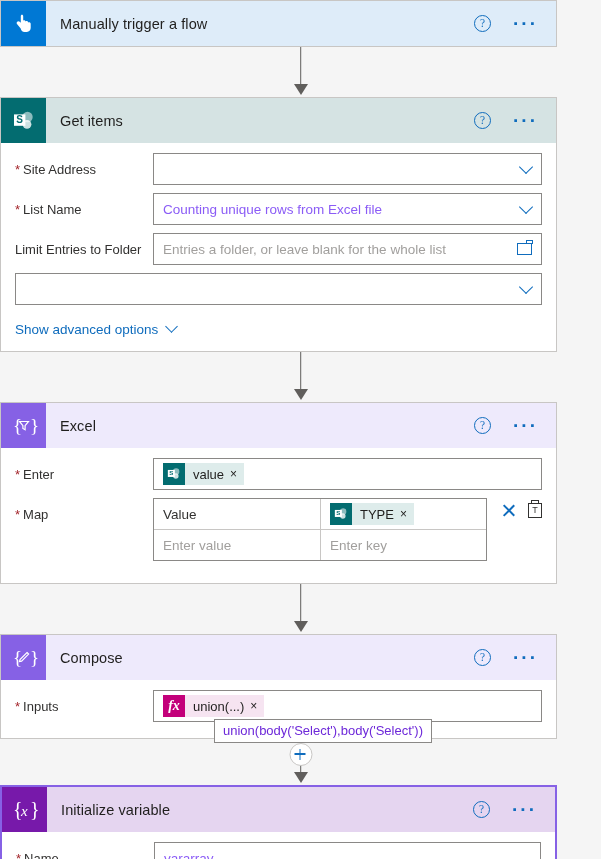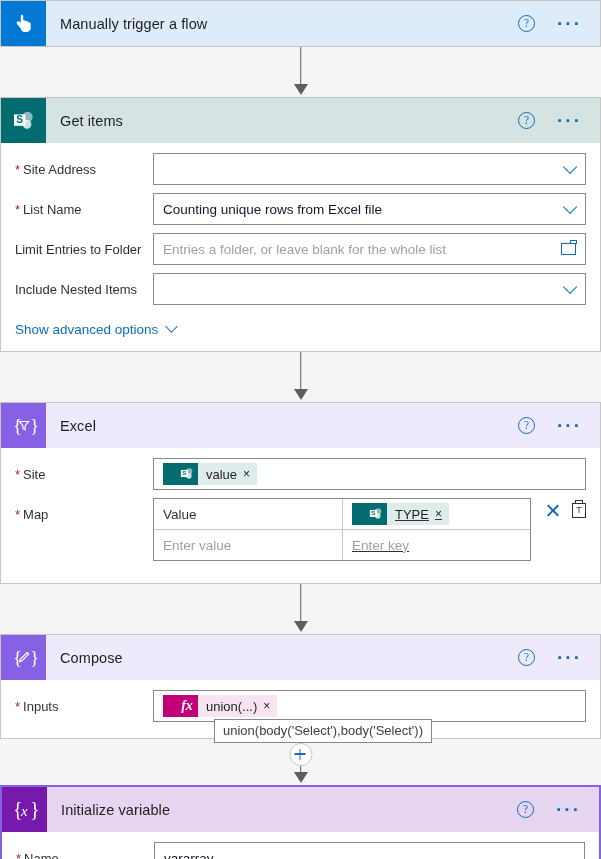--- a/index.html
+++ b/index.html
@@ -14,21 +14,21 @@
     overflow: hidden;
     position: relative;
   }
   .flow { width: 601px; }
 
   
   .card {
     background: #ffffff;
     border: 1px solid #c8c6c4;
     box-sizing: border-box;
-    width: 601px;
+    width: 557px;
   }
   .card.selected {
     border: 2px solid #8a2be2;
     border-color: #8661e5;
   }
   .card-header {
     display: flex;
     align-items: center;
     height: 45px;
     position: relative;
@@ -95,21 +95,21 @@
     height: 30px;
     border: 1px solid #8a8886;
     background: #fff;
     box-sizing: border-box;
     display: flex;
     align-items: center;
     padding: 0 34px 0 9px;
     font-size: 13.5px;
   }
   .field-ctrl.tall { height: 32px; }
-  .field-ctrl .val { color: #0f172a; }
+  .field-ctrl .val { color: #8b5cf6; }
   .field-ctrl .ph { color: #a19f9d; }
   .chevron {
     position: absolute;
     right: 10px; top: 50%;
     width: 9px; height: 9px;
     border-right: 1.7px solid #0f6cbd;
     border-bottom: 1.7px solid #0f6cbd;
     transform: translateY(-70%) rotate(45deg);
   }
   .folder-icon {
@@ -147,21 +147,21 @@
   .chip {
     display: inline-flex;
     align-items: center;
     height: 22px;
     background: #deeceb;
     font-size: 13px;
   }
   .chip .chip-ico {
     width: 22px; height: 22px;
     flex: 0 0 22px;
-    display: flex; align-items: center; justify-content: center; padding-left: 13px;
+    display: flex; align-items: center; justify-content: center;
   }
   .chip .chip-text { padding: 0 4px 0 8px; color: #201f1e; }
   .chip .chip-x {
     color: #201f1e; font-size: 12px;
     padding: 0 7px 0 2px; cursor: pointer;
   }
   .chip.expr { background: #f6e4f1; }
   .chip.expr .chip-ico { background: #c3007a; }
   .chip.expr .fx {
     color:#fff; font-style: italic;
@@ -174,21 +174,21 @@
   .map-grid { flex: 1 1 auto; border: 1px solid #8a8886; box-sizing: border-box; }
   .map-row { display: flex; height: 30px; }
   .map-row + .map-row { border-top: 1px solid #c8c6c4; }
   .map-cell {
     flex: 1 1 50%;
     display: flex; align-items: center;
     padding: 0 9px;
     font-size: 13.5px;
     box-sizing: border-box;
   }
-  .map-cell + .map-cell { border-left: 1px solid #c8c6c4; text-decoration: underline; }
+  .map-cell + .map-cell { border-left: 1px solid #c8c6c4; }
   .map-cell .ph { color: #a19f9d; }
   .map-actions {
     display: flex; align-items: center;
     gap: 13px;
     padding: 5px 0 0 13px;
   }
   .x-btn {
     position: relative; width: 15px; height: 15px; cursor: pointer;
   }
   .x-btn:before, .x-btn:after {
@@ -223,21 +223,21 @@
     font-family: "Liberation Sans", sans-serif;
   }
 
   
   .tooltip {
     position: absolute;
     background: #fff;
     border: 1px solid #8a8886;
     padding: 3px 8px 4px 8px;
     font-size: 13px;
-    color: #404040;
+    color: #6d28d9;
     white-space: nowrap;
     z-index: 20;
   }
 
   
   .connector {
     height: 50px;
     display: flex;
     align-items: center;
     justify-content: center;
@@ -351,23 +351,20 @@
         <div class="field-label">
           <span>Limit Entries to Folder</span>
         </div>
         <div class="field-ctrl tall">
           <span class="ph">Entries a folder, or leave blank for the whole list</span>
           <span class="folder-icon"></span>
         </div>
       </div>
 
       <div class="field-row">
-        <div class="field-label">
-          <span>Include Nested Items</span>
-        </div>
         <div class="field-ctrl tall">
           <span class="chevron"></span>
         </div>
       </div>
 
       <div class="adv-link">
         <span>Show advanced options</span>
         <span class="chev-sm"></span>
       </div>
     </div>
@@ -391,21 +388,21 @@
       <div class="header-actions">
         <div class="help-icon">?</div>
         <div class="ellipsis">···</div>
       </div>
     </div>
     <div class="card-body">
 
       <div class="field-row">
         <div class="field-label">
           <span class="req">*</span>
-          <span>Site</span>
+          <span>Enter</span>
         </div>
         <div class="field-ctrl tall" style="padding-right:9px">
           <span class="chip">
             <span class="chip-ico" style="background:#036c70">
               <svg width="16" height="16" viewBox="0 0 26 26" aria-hidden="true">
                 <circle cx="16.5" cy="9" r="5.2" fill="#ffffff" opacity="0.55"></circle>
                 <circle cx="16" cy="16.3" r="4.4" fill="#ffffff" opacity="0.8"></circle>
                 <rect x="3" y="6.4" width="11.4" height="11.4" fill="#ffffff"></rect>
                 <text x="8.7" y="15.3" font-family="Liberation Sans, sans-serif" font-size="10" font-weight="bold" fill="#036c70" text-anchor="middle">S</text>
               </svg>

